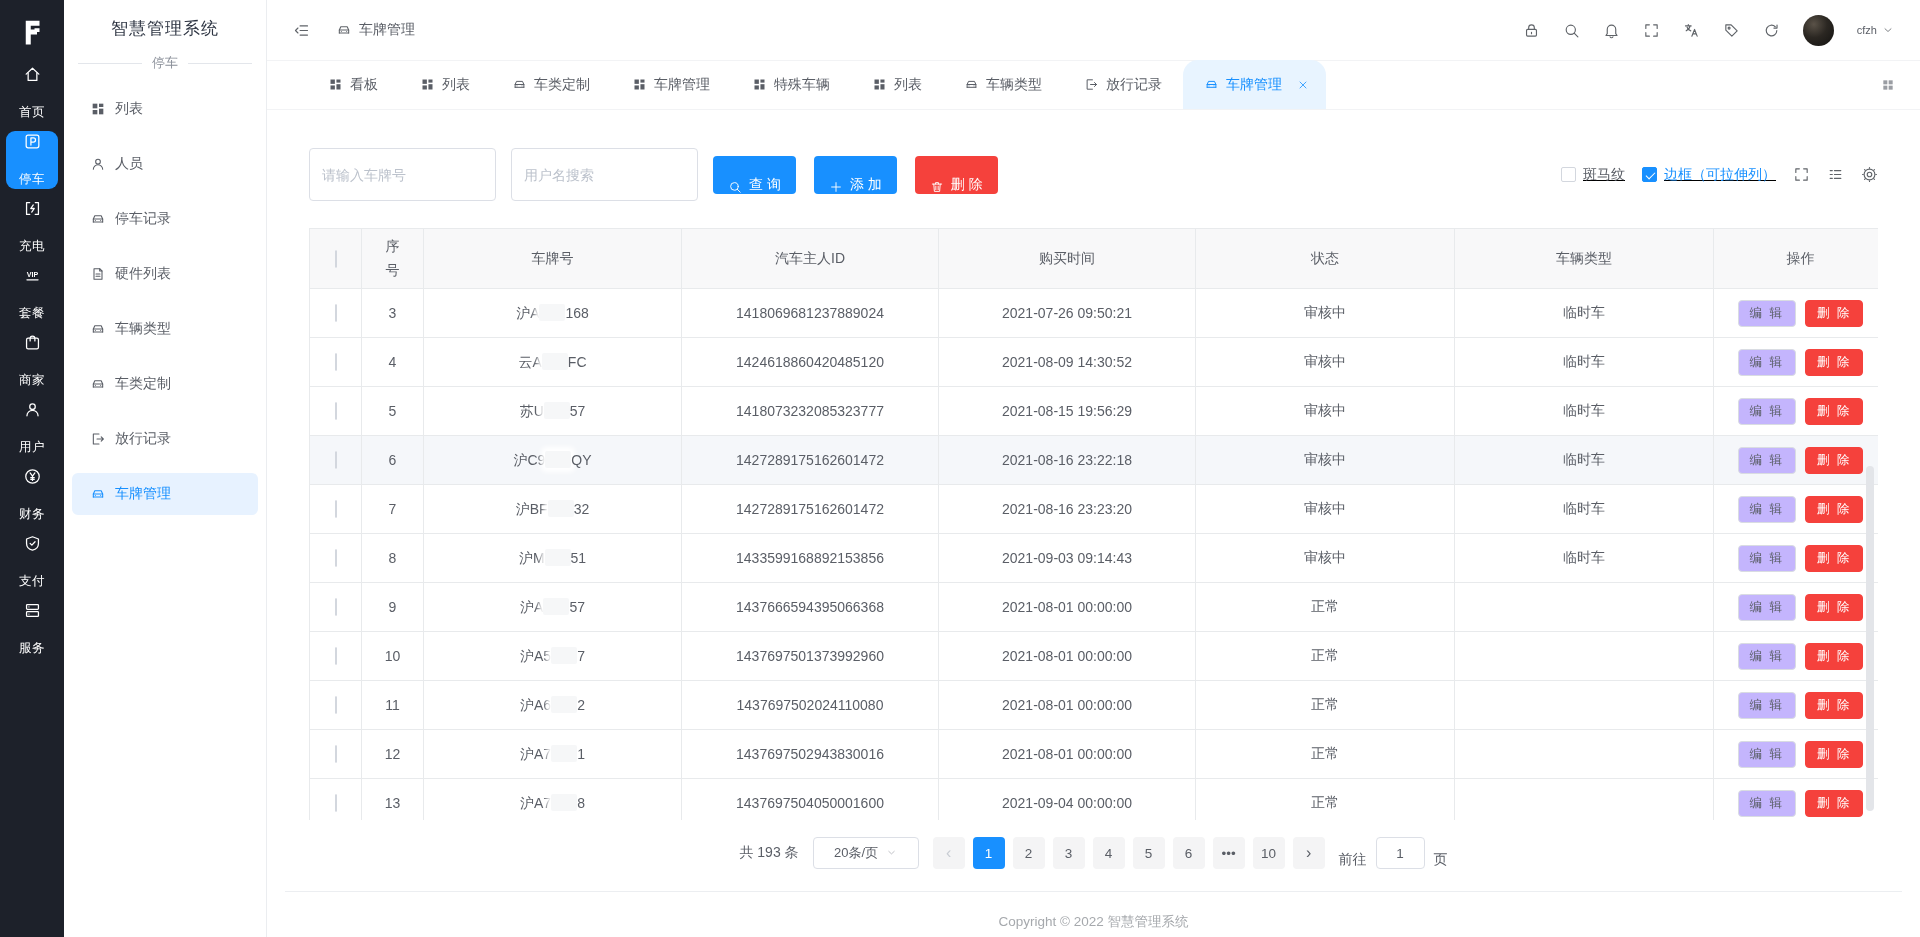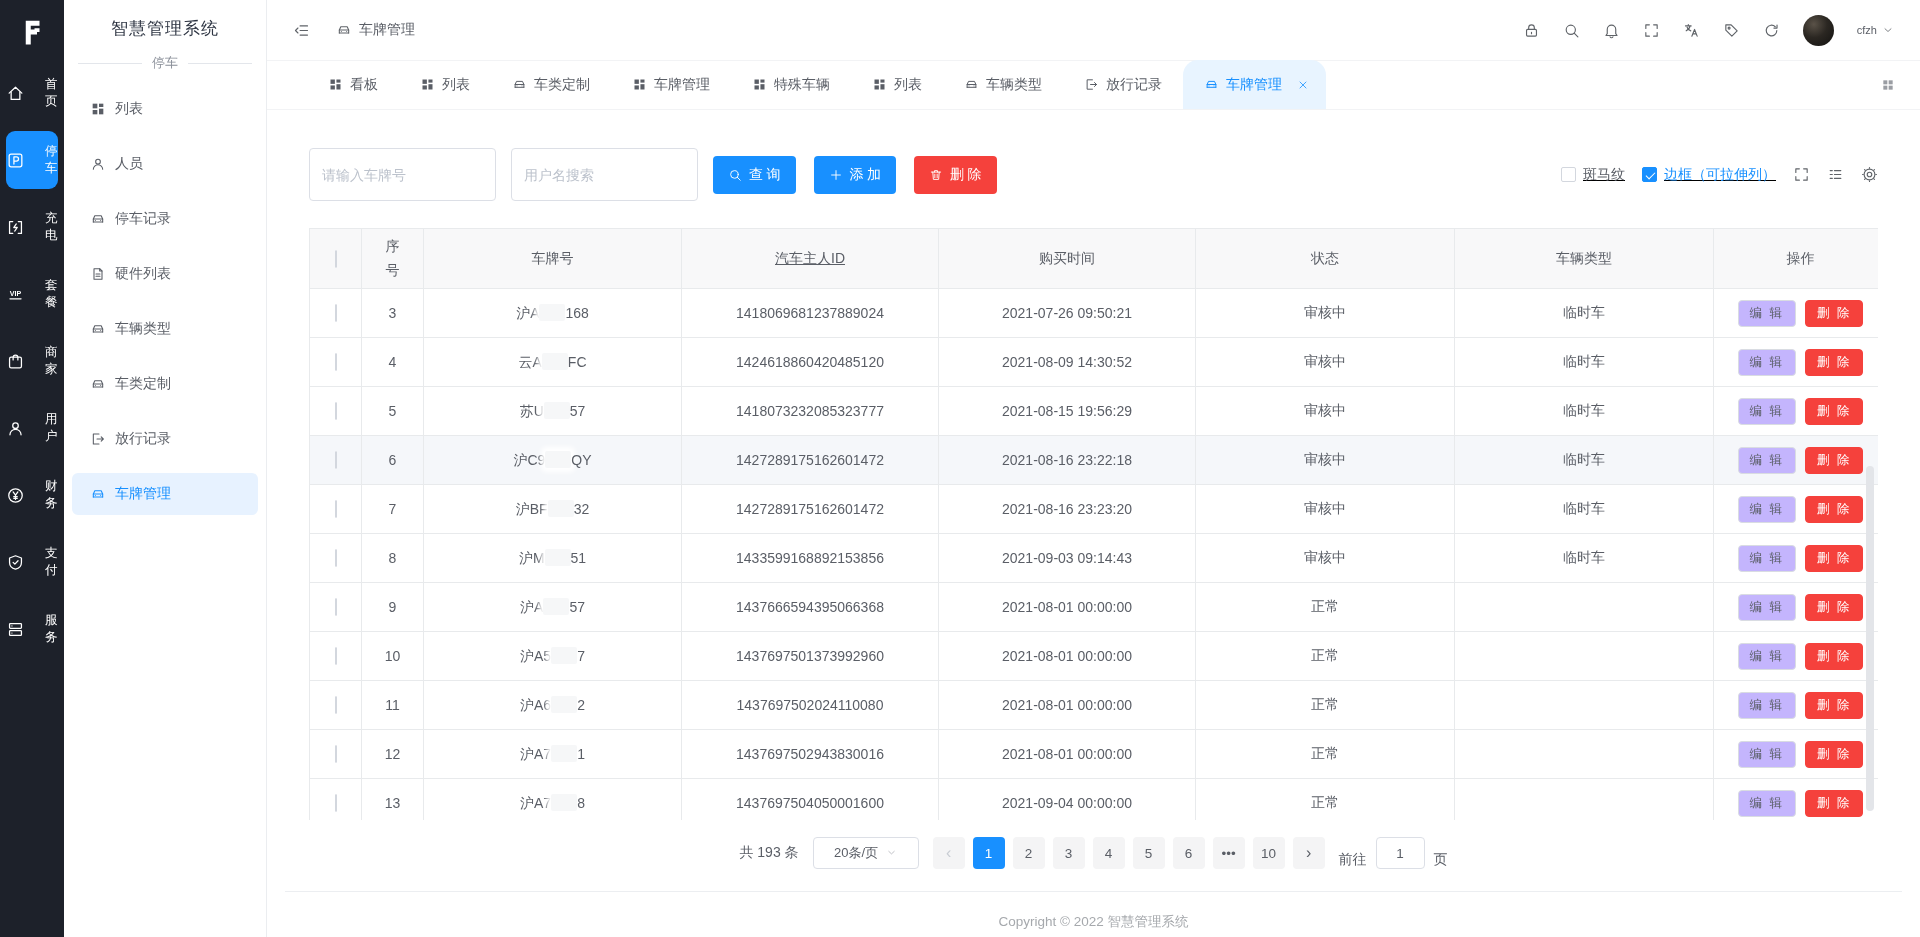--- a/index.html
+++ b/index.html
@@ -4,22 +4,22 @@
 <style>
   * { margin:0; padding:0; box-sizing:border-box; }
   html,body { width:1920px; height:937px; overflow:hidden; background:#fff;
     font-family:"Liberation Sans","DejaVu Sans",sans-serif; }
   .app { display:flex; width:1920px; height:937px; }
 
   
   .rail { width:64px; background:#1d212a; color:#fff; flex:none; display:flex; flex-direction:column; align-items:center; }
   .rail-logo { height:64px; display:flex; align-items:center; justify-content:center; width:100%; }
   .rail-logo svg { width:30px; height:30px; }
-  .rail-item { width:52px; height:58px; margin-bottom:9px; border-radius:9px; display:flex; flex-direction:row;
-    align-items:center; justify-content:flex-start; gap:20px; cursor:pointer; }
+  .rail-item { width:52px; height:58px; margin-bottom:9px; border-radius:9px; display:flex; flex-direction:column;
+    align-items:center; justify-content:center; gap:20px; cursor:pointer; }
   .rail-item .ric { width:19px; height:19px; display:block; }
   .rail-item .ric svg { width:19px; height:19px; display:block; }
   .rail-item .rlabel { font-size:12.5px; letter-spacing:.5px; }
   .rail-item.active { background:#1890ff; }
 
   
   .sidebar { width:203px; background:#fff; border-right:1px solid #ebedf0; flex:none; padding-top:17px; }
   .side-title { text-align:center; font-size:17px; color:#2d3442; font-weight:500; letter-spacing:1px; }
   .side-divider { display:flex; align-items:center; gap:10px; margin:14px 14px 16px; color:#8a8f99; font-size:13px; }
   .side-divider::before, .side-divider::after { content:""; flex:1; height:1px; background:#e3e6eb; }
@@ -52,22 +52,22 @@
   .tab-options svg { width:16px; height:16px; display:block; }
 
   
   .content { flex:1; padding:0 18px; display:flex; flex-direction:column; min-height:0; }
   .panel { padding:0 24px; }
 
   .toolbar { margin-top:38px; display:flex; align-items:center; }
   .tb-input { width:187px; height:53px; border:1px solid #dcdfe6; border-radius:4px; padding:0 12px;
     font-size:14px; color:#5a5e66; outline:none; margin-right:15px; font-family:inherit; }
   .tb-input::placeholder { color:#bcc2cc; }
-  .btn { height:38px; border:none; border-radius:4px; display:inline-flex; align-items:center; gap:7px;
-    padding:0 15px; font-size:14px; cursor:pointer; margin-right:18px; font-family:Liberation Serif, serif; }
+  .btn { height:38px; border:none; border-radius:4px; display:inline-flex; align-items:flex-end; gap:7px;
+    padding:0 15px; font-size:14px; cursor:pointer; margin-right:18px; font-family:Liberation Sans, sans-serif; }
   .btn .bic, .btn .bic svg { width:14px; height:14px; display:block; }
   .btn-primary { background:#1890ff; color:#fff; }
   .btn-danger { background:#f5413c; color:#fff; }
   .toolbar-right { margin-left:auto; display:flex; align-items:center; gap:17px;text-decoration:underline; }
   .check-group { display:flex; align-items:center; gap:7px; cursor:pointer; font-size:14px; color:#5a5e66; }
   .checkbox { width:15px; height:15px; border:1px solid #d3d7de; border-radius:2px; background:#fff; position:relative; flex:none; }
   .checkbox.checked { background:#1890ff; border-color:#1890ff; }
   .checkbox.checked::after { content:""; position:absolute; left:4.5px; top:1.5px; width:4px; height:8px;
     border:solid #fff; border-width:0 1.8px 1.8px 0; transform:rotate(45deg); }
   .check-group.blue { color:#1890ff; }
@@ -537,21 +537,21 @@
           </div>
         </div>
 
         <div class="table-clip">
           <table>
             <thead>
                 <tr id="thead-row">
                   <th style="width: 52px;"><span class="checkbox row-check"></span></th>
                   <th class="seq-head" style="width: 62px;"><span>序号</span></th>
                   <th style="width: 258px;"><span>车牌号</span></th>
-                  <th style="width: 257px; text-decoration: underline;"><span>汽车主人ID</span></th>
+                  <th style="width: 257px;"><span>汽车主人ID</span></th>
                   <th style="width: 257px;"><span>购买时间</span></th>
                   <th style="width: 259px;"><span>状态</span></th>
                   <th style="width: 259px;"><span>车辆类型</span></th>
                   <th style="width: 174px;"><span>操作</span></th>
                 </tr>
               </thead>
             <tbody id="tbody">
                 <tr>
                   <td><span class="checkbox row-check"></span></td>
                   <td>3</td>

